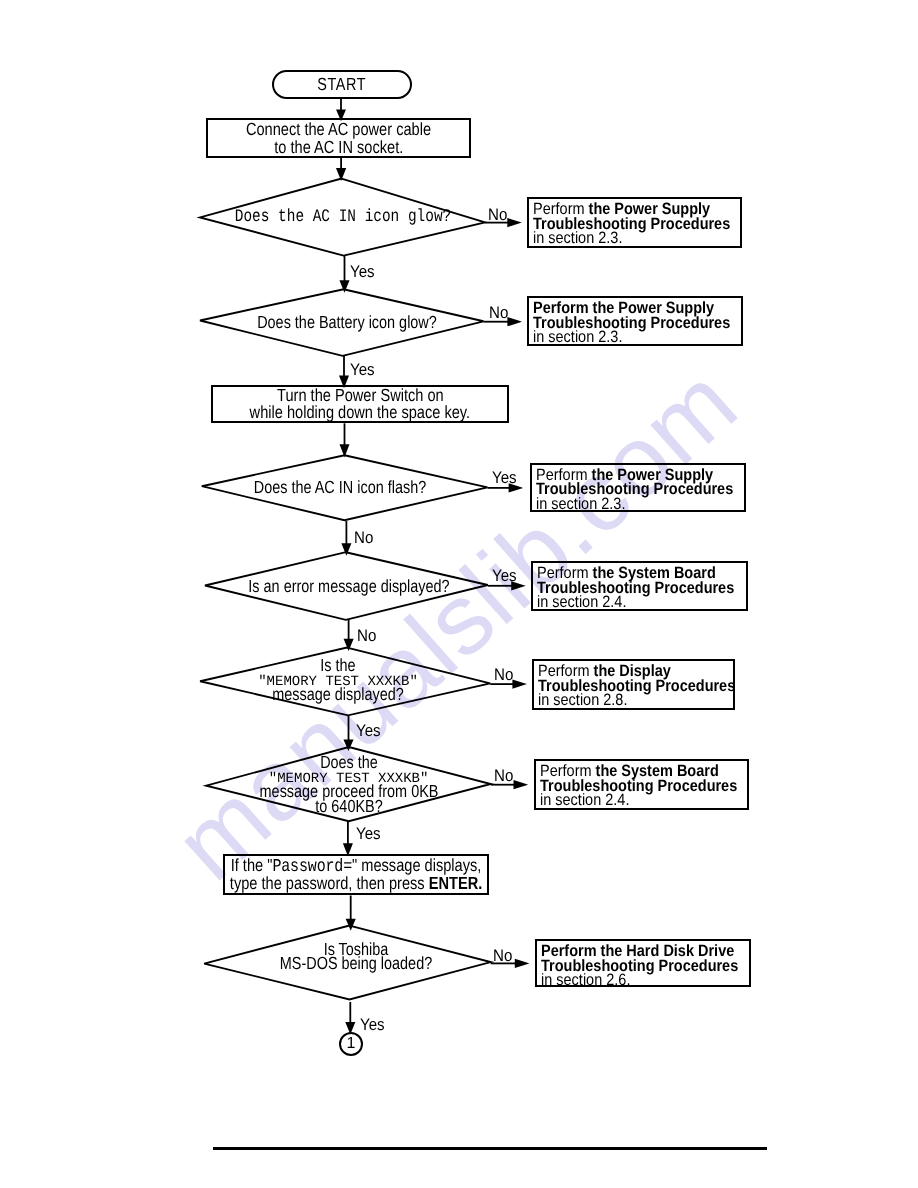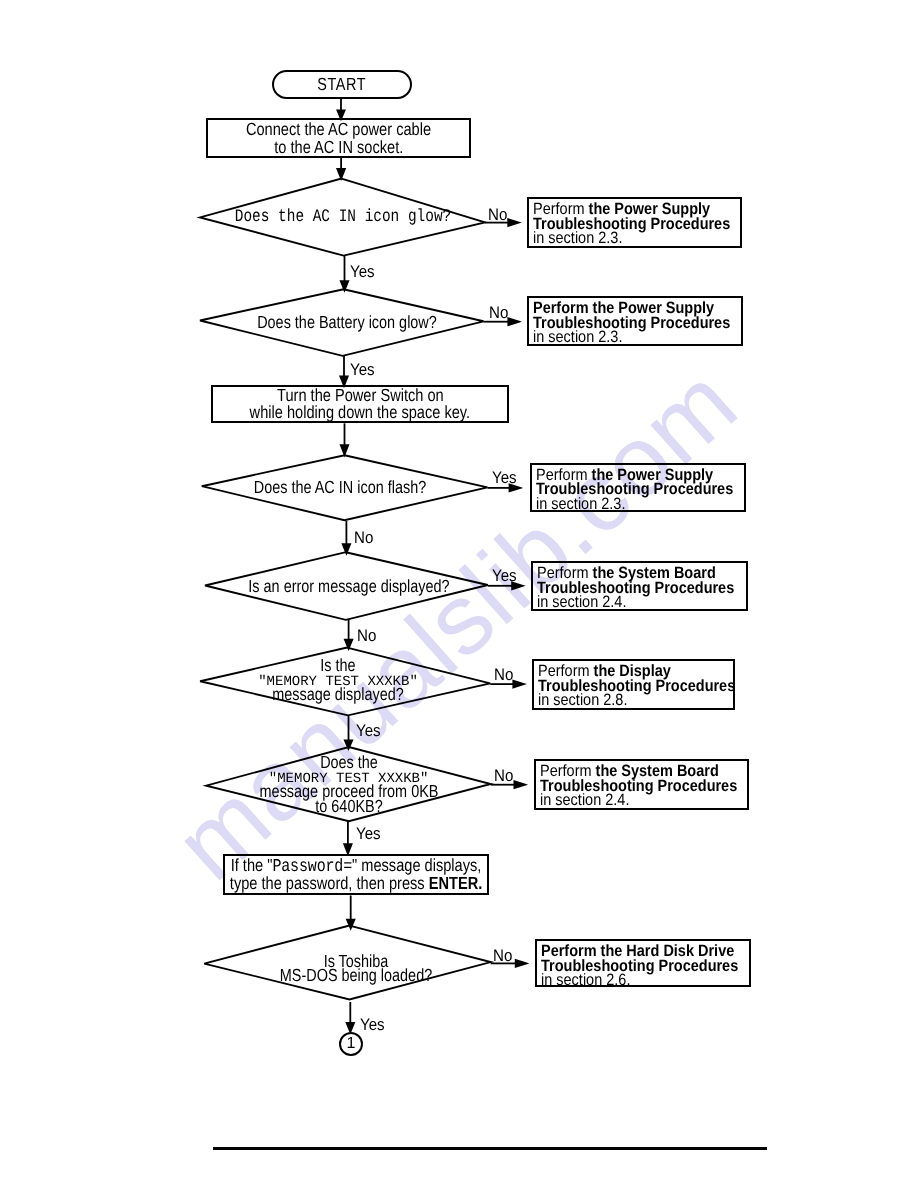--- a/index.html
+++ b/index.html
@@ -224,21 +224,21 @@
     <div class="ln"><span>Perform </span><b>the System Board</b></div>
     <div class="ln"><b>Troubleshooting Procedures</b></div>
     <div class="ln">in section 2.4.</div>
   </div>
 
   <div class="shape proc" style="left:223px;top:854px;width:266px;height:41px;line-height:17.2px;">
     <div class="ln"><span>If the "</span><span class="mono">Password=</span><span>" message displays,</span></div>
     <div class="ln"><span>type the password, then press </span><b>ENTER.</b></div>
   </div>
 
-  <div class="dtxt" style="left:356.2px;top:941.5px;margin-top:12px;">
+  <div class="dtxt" style="left:356.2px;top:941.5px;">
     <div>Is Toshiba</div>
     <div>MS-DOS being loaded?</div>
   </div>
   <div class="lbl" style="left:492.5px;top:949.5px;">No</div>
   <div class="lbl" style="left:360.1px;top:1019.3px;">Yes</div>
 
   <div class="shape res" style="left:527px;top:939px;width:216px;height:48px;">
     <div class="ln"><span></span><b>Perform the Hard Disk Drive</b></div>
     <div class="ln"><b>Troubleshooting Procedures</b></div>
     <div class="ln">in section 2.6.</div>

